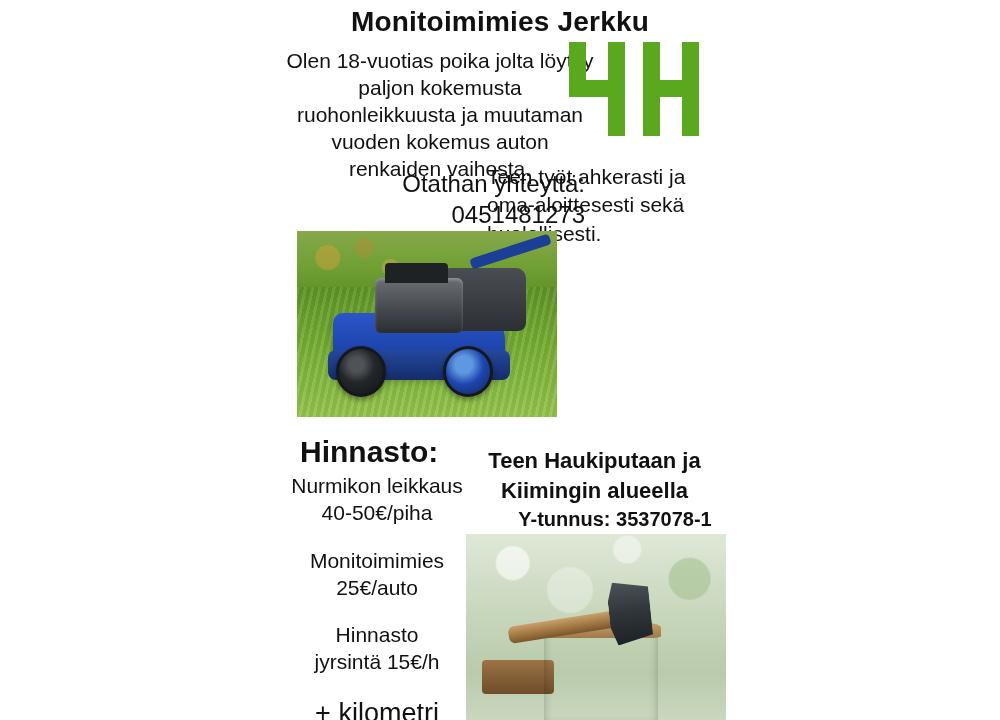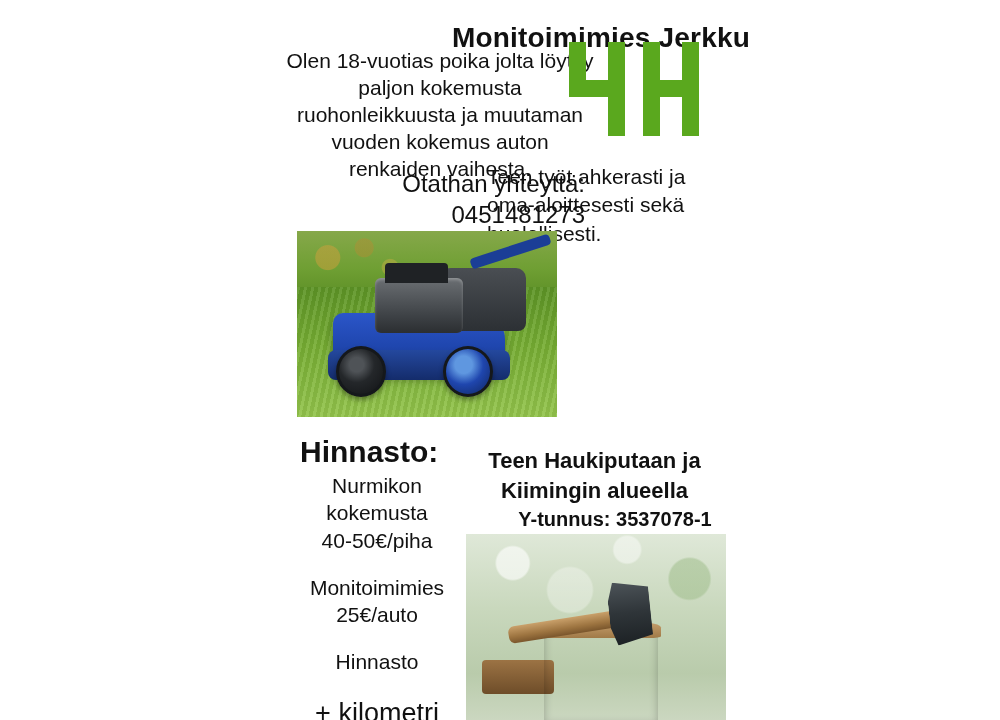--- a/index.html
+++ b/index.html
@@ -20,23 +20,23 @@
     position: absolute;
     left: 0; top: 0;
     width: 1000px;
     height: 720px;
   }
 
   
   .title {
     position: absolute;
     left: 250px;
-    top: 22px;
+    top: 6px;
     width: 500px;
-    text-align: right;
+    text-align: center;
     font-size: 28px;
     font-weight: bold;
     color: #111;
     letter-spacing: 0.2px;
   }
 
   .intro {
     position: absolute;
     left: 285px;
     top: 48px;
@@ -313,29 +313,30 @@
     <div class="mower-deck"></div>
     <div class="wheel front"></div>
     <div class="wheel rear"></div>
 
   </div>
 
   <div class="hinnasto-title">Hinnasto:</div>
 
   <div class="pricelist">
     <div class="item">
-      <div>Nurmikon kokemusta</div>
+      <div>Nurmikon leikkaus</div>
       <div>40-50€/piha</div>
     </div>
     <div class="item">
       <div>Monitoimimies</div>
       <div>25€/auto</div>
     </div>
     <div class="item">
       <div>Hinnasto</div>
+      <div>jyrsintä 15€/h</div>
     </div>
     <div class="item last">
       <div>+ kilometri</div>
 
     </div>
   </div>
 
   <div class="area">Teen Haukiputaan  ja Kiimingin alueella</div>
 
   <div class="ytunnus">Y-tunnus: 3537078-1</div>

